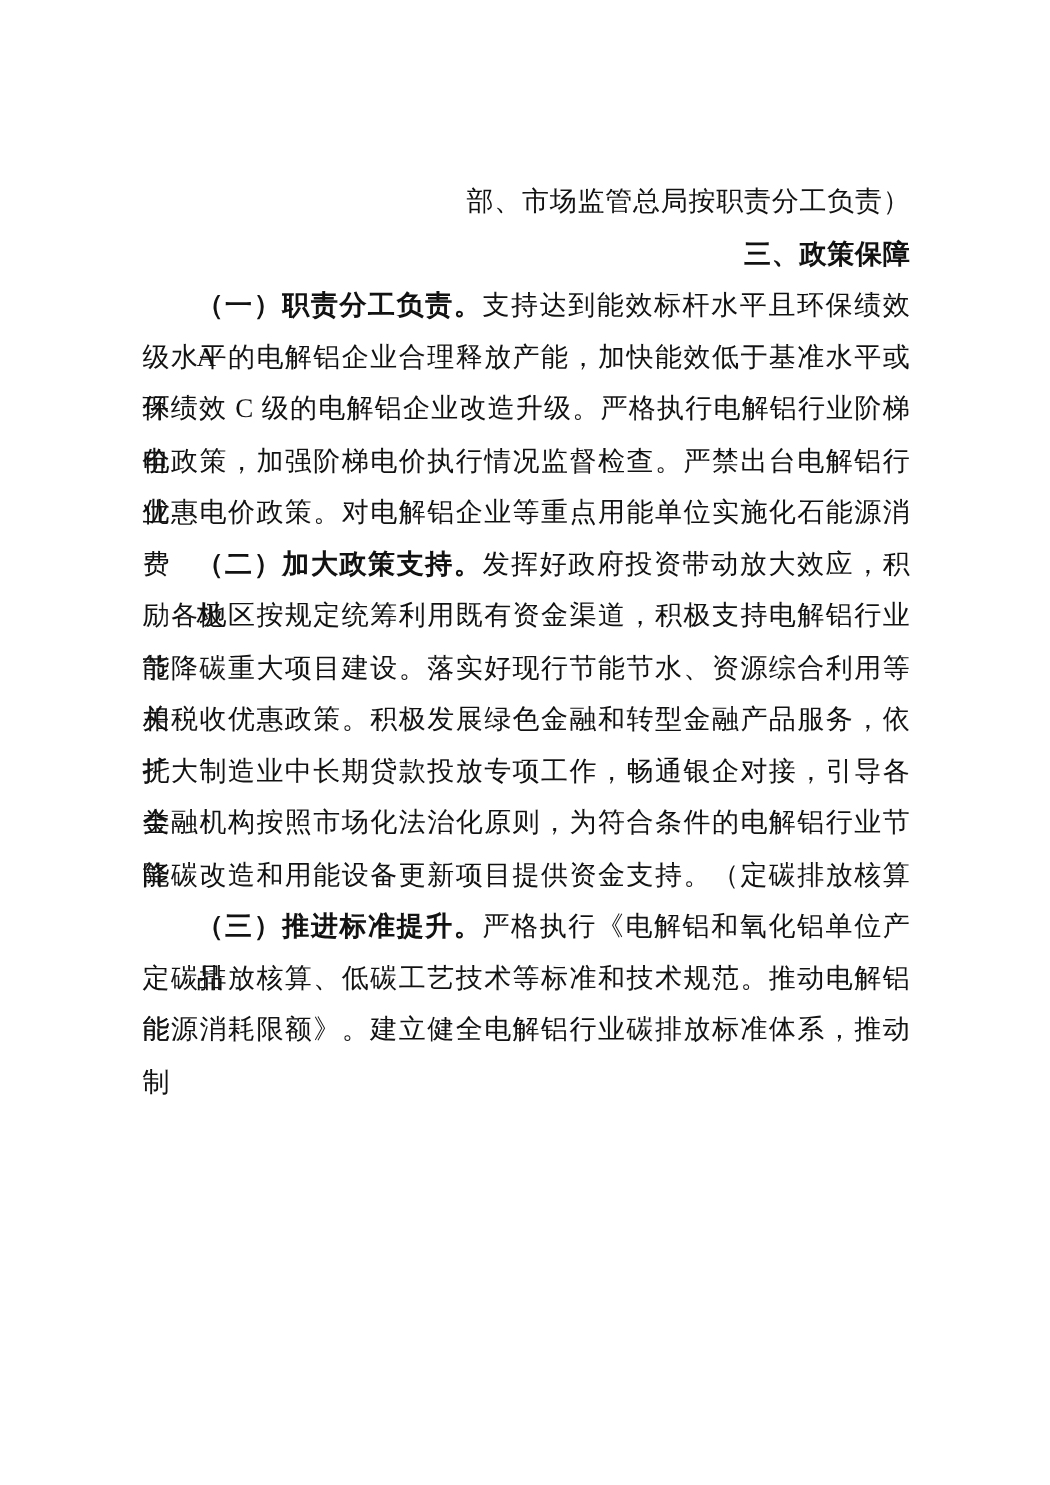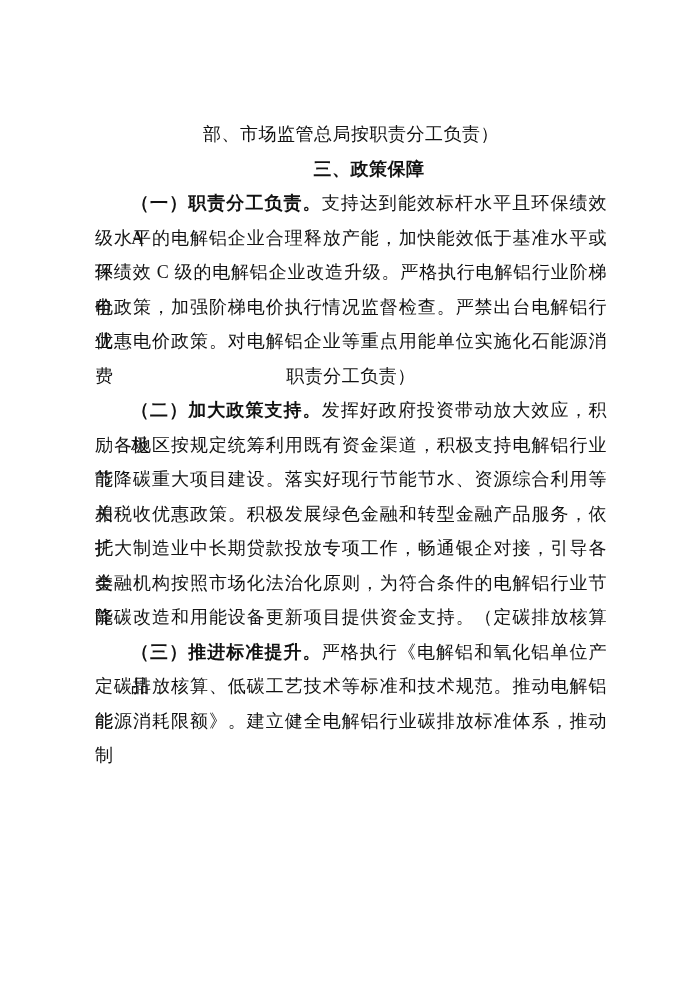--- a/index.html
+++ b/index.html
@@ -20,21 +20,21 @@
     position: absolute;
     top: 117px;
     left: 95px;
     width: 512px;
   }
   .line {
     font-size: 18px;
     line-height: 34.5px;
     height: 34.5px;
     white-space: normal;
-    text-align: center;
+    text-align: right;
     letter-spacing: 0.5px;
   }
   .line.justify {
     text-align: justify;
     text-align-last: justify;
     text-justify: inter-character;
   }
   .line.indent {
     padding-left: 36px;
   }
@@ -48,21 +48,20 @@
 
 <div class="page">
   <div class="content">
       <div class="line"><span class="seg">部、市场监管总局按职责分工负责）</span></div>
       <div class="line indent"><span class="seg bold">三、政策保障</span></div>
       <div class="line justify indent"><span class="seg bold">（一）职责分工负责。</span><span class="seg">支持达到能效标杆水平且环保绩效 A</span></div>
       <div class="line justify"><span class="seg">级水平的电解铝企业合理释放产能，加快能效低于基准水平或环</span></div>
       <div class="line justify"><span class="seg">保绩效 C 级的电解铝企业改造升级。严格执行电解铝行业阶梯电</span></div>
       <div class="line justify"><span class="seg">价政策，加强阶梯电价执行情况监督检查。严禁出台电解铝行业</span></div>
       <div class="line justify"><span class="seg">优惠电价政策。对电解铝企业等重点用能单位实施化石能源消费</span></div>
-      <div class="line"><span class="seg">职责分工负责）</span></div>
       <div class="line justify indent"><span class="seg bold">（二）加大政策支持。</span><span class="seg">发挥好政府投资带动放大效应，积极</span></div>
       <div class="line justify"><span class="seg">励各地区按规定统筹利用既有资金渠道，积极支持电解铝行业节</span></div>
       <div class="line justify"><span class="seg">能降碳重大项目建设。落实好现行节能节水、资源综合利用等相</span></div>
       <div class="line justify"><span class="seg">关税收优惠政策。积极发展绿色金融和转型金融产品服务，依托</span></div>
       <div class="line justify"><span class="seg">扩大制造业中长期贷款投放专项工作，畅通银企对接，引导各类</span></div>
       <div class="line justify"><span class="seg">金融机构按照市场化法治化原则，为符合条件的电解铝行业节能</span></div>
       <div class="line justify"><span class="seg">降碳改造和用能设备更新项目提供资金支持。（定碳排放核算</span></div>
       <div class="line justify indent"><span class="seg bold">（三）推进标准提升。</span><span class="seg">严格执行《电解铝和氧化铝单位产品</span></div>
       <div class="line justify"><span class="seg">定碳排放核算、低碳工艺技术等标准和技术规范。推动电解铝能</span></div>
       <div class="line justify"><span class="seg">能源消耗限额》。建立健全电解铝行业碳排放标准体系，推动制</span></div>

